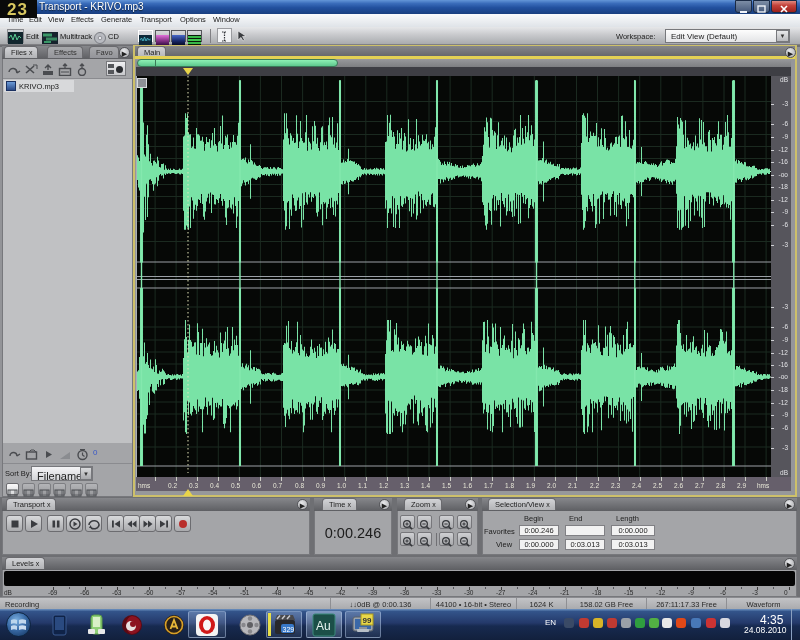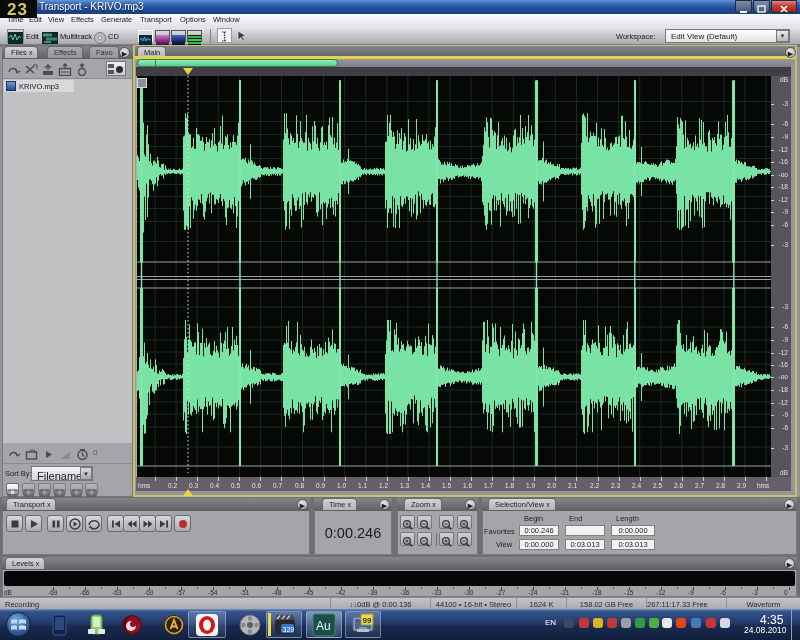--- a/index.html
+++ b/index.html
@@ -602,21 +602,21 @@
     <div class="llab" style="left:780px">0</div>
     <div class="llab" style="left:0px">dB</div>
   </div>
 
 <div class="abs" style="left:0;top:597px;width:800px;height:12px;background:linear-gradient(180deg,#c2c3c6,#aaabae);border-top:1px solid #8a8b8f;font-size:7.5px;color:#2a2a2a">
 <span style="position:absolute;left:5px;top:2px">Recording</span>
 <div class="sbseg" style="left:330px;width:100px;text-align:center">↓↓0dB @ 0:00.136</div>
 <div class="sbseg" style="left:430px;width:86px;text-align:center">44100 • 16-bit • Stereo</div>
 <div class="sbseg" style="left:516px;width:50px;text-align:center">1624 K</div>
 <div class="sbseg" style="left:566px;width:80px;text-align:center">158.02 GB Free</div>
-<div class="sbseg" style="left:646px;width:80px;text-align:left">267:11:17.33 Free</div>
+<div class="sbseg" style="left:646px;width:80px;text-align:center">267:11:17.33 Free</div>
 <div class="sbseg" style="left:726px;width:74px;text-align:center">Waveform</div>
 </div>
 
 <div class="abs" id="task"></div>
 <div class="abs" style="left:6px;top:612px;width:25px;height:25px;border-radius:13px;background:radial-gradient(circle at 40% 32%,#7cb0e0 0%,#3a6ca8 45%,#102e56 100%);border:1px solid #0d2440">
 <svg width="23" height="23" viewBox="0 0 23 23">
       <g fill="#c4dcf0" opacity="0.9">
         <path d="M4,7 Q7,5.5 10,7 L10,11 Q7,9.5 4,11 Z"></path>
         <path d="M12,7 Q15,5.5 19,7 L19,11 Q15,9.5 12,11 Z" fill="#cfe2f4"></path>
         <path d="M4,13 Q7,11.5 10,13 L10,17 Q7,15.5 4,17 Z" fill="#cfe2f4"></path>

